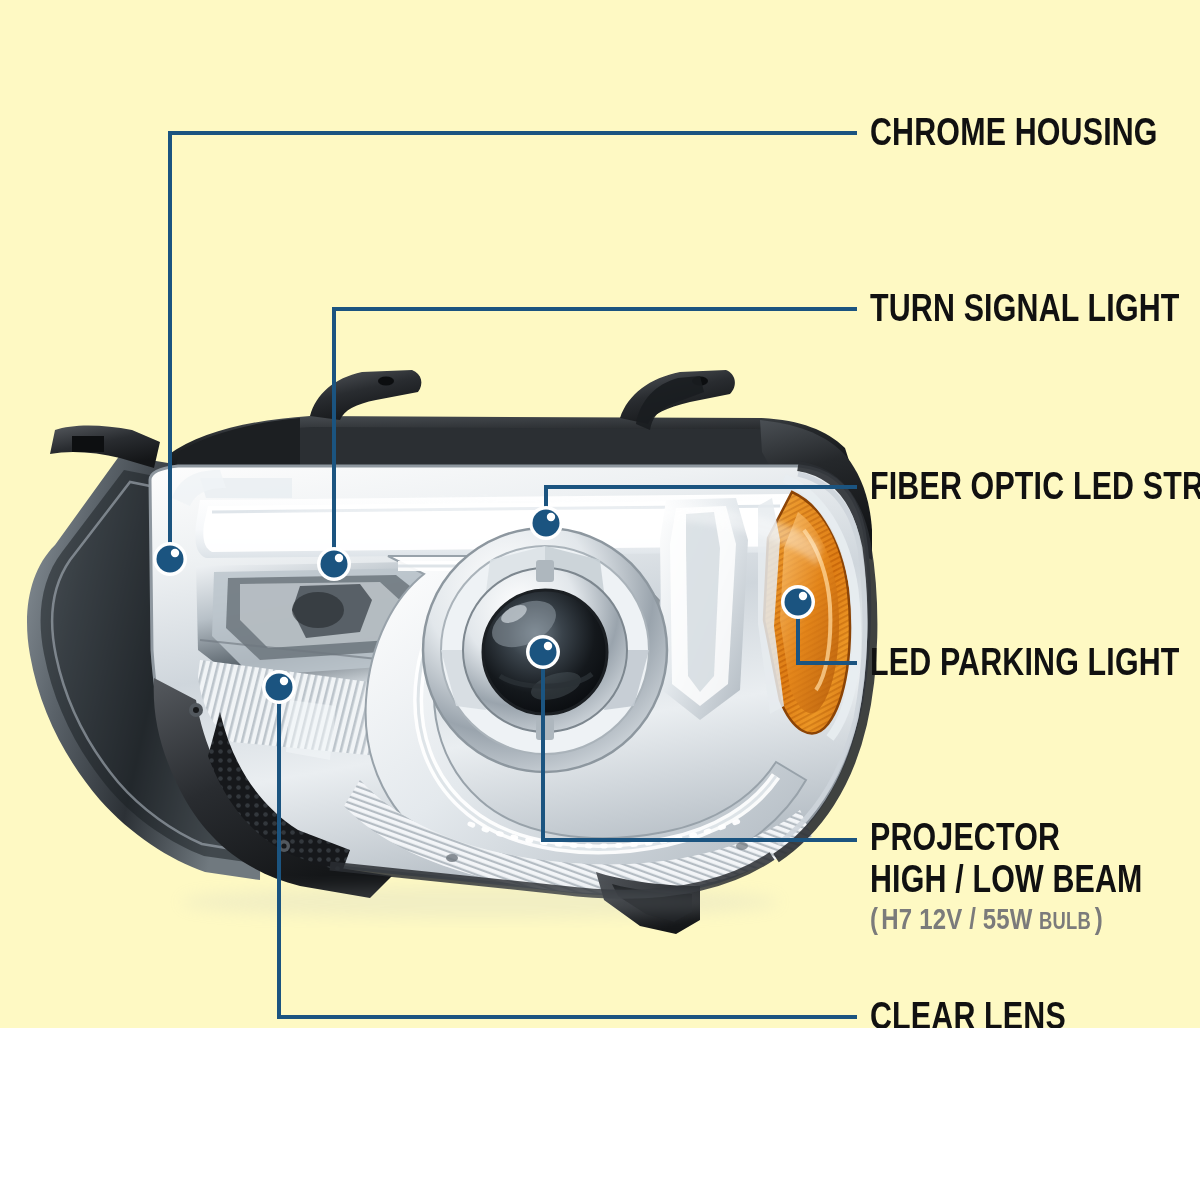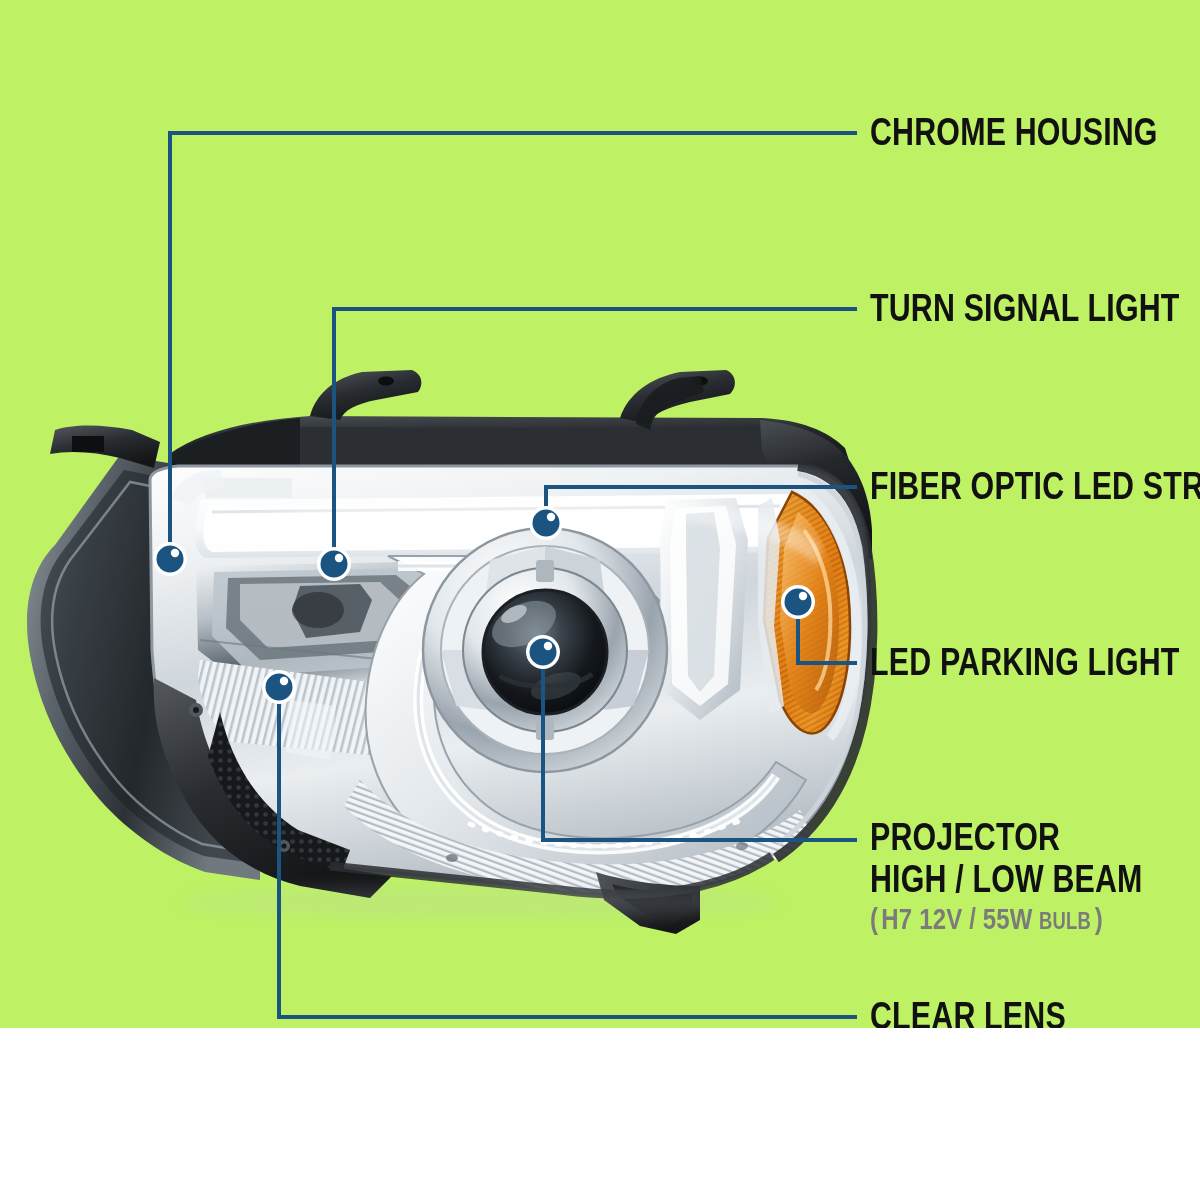--- a/index.html
+++ b/index.html
@@ -4,21 +4,21 @@
 <style>
   html, body {
     margin: 0;
     padding: 0;
     background: #ffffff;
   }
   #stage {
     position: relative;
     width: 1200px;
     height: 1028px;
-    background: #bef264;
+    background: #fef9c3;
     overflow: hidden;
     font-family: "Liberation Sans", sans-serif;
   }
 
   
   #product-svg {
     position: absolute;
     left: 0; top: 0;
     width: 1200px;
     height: 1200px;

